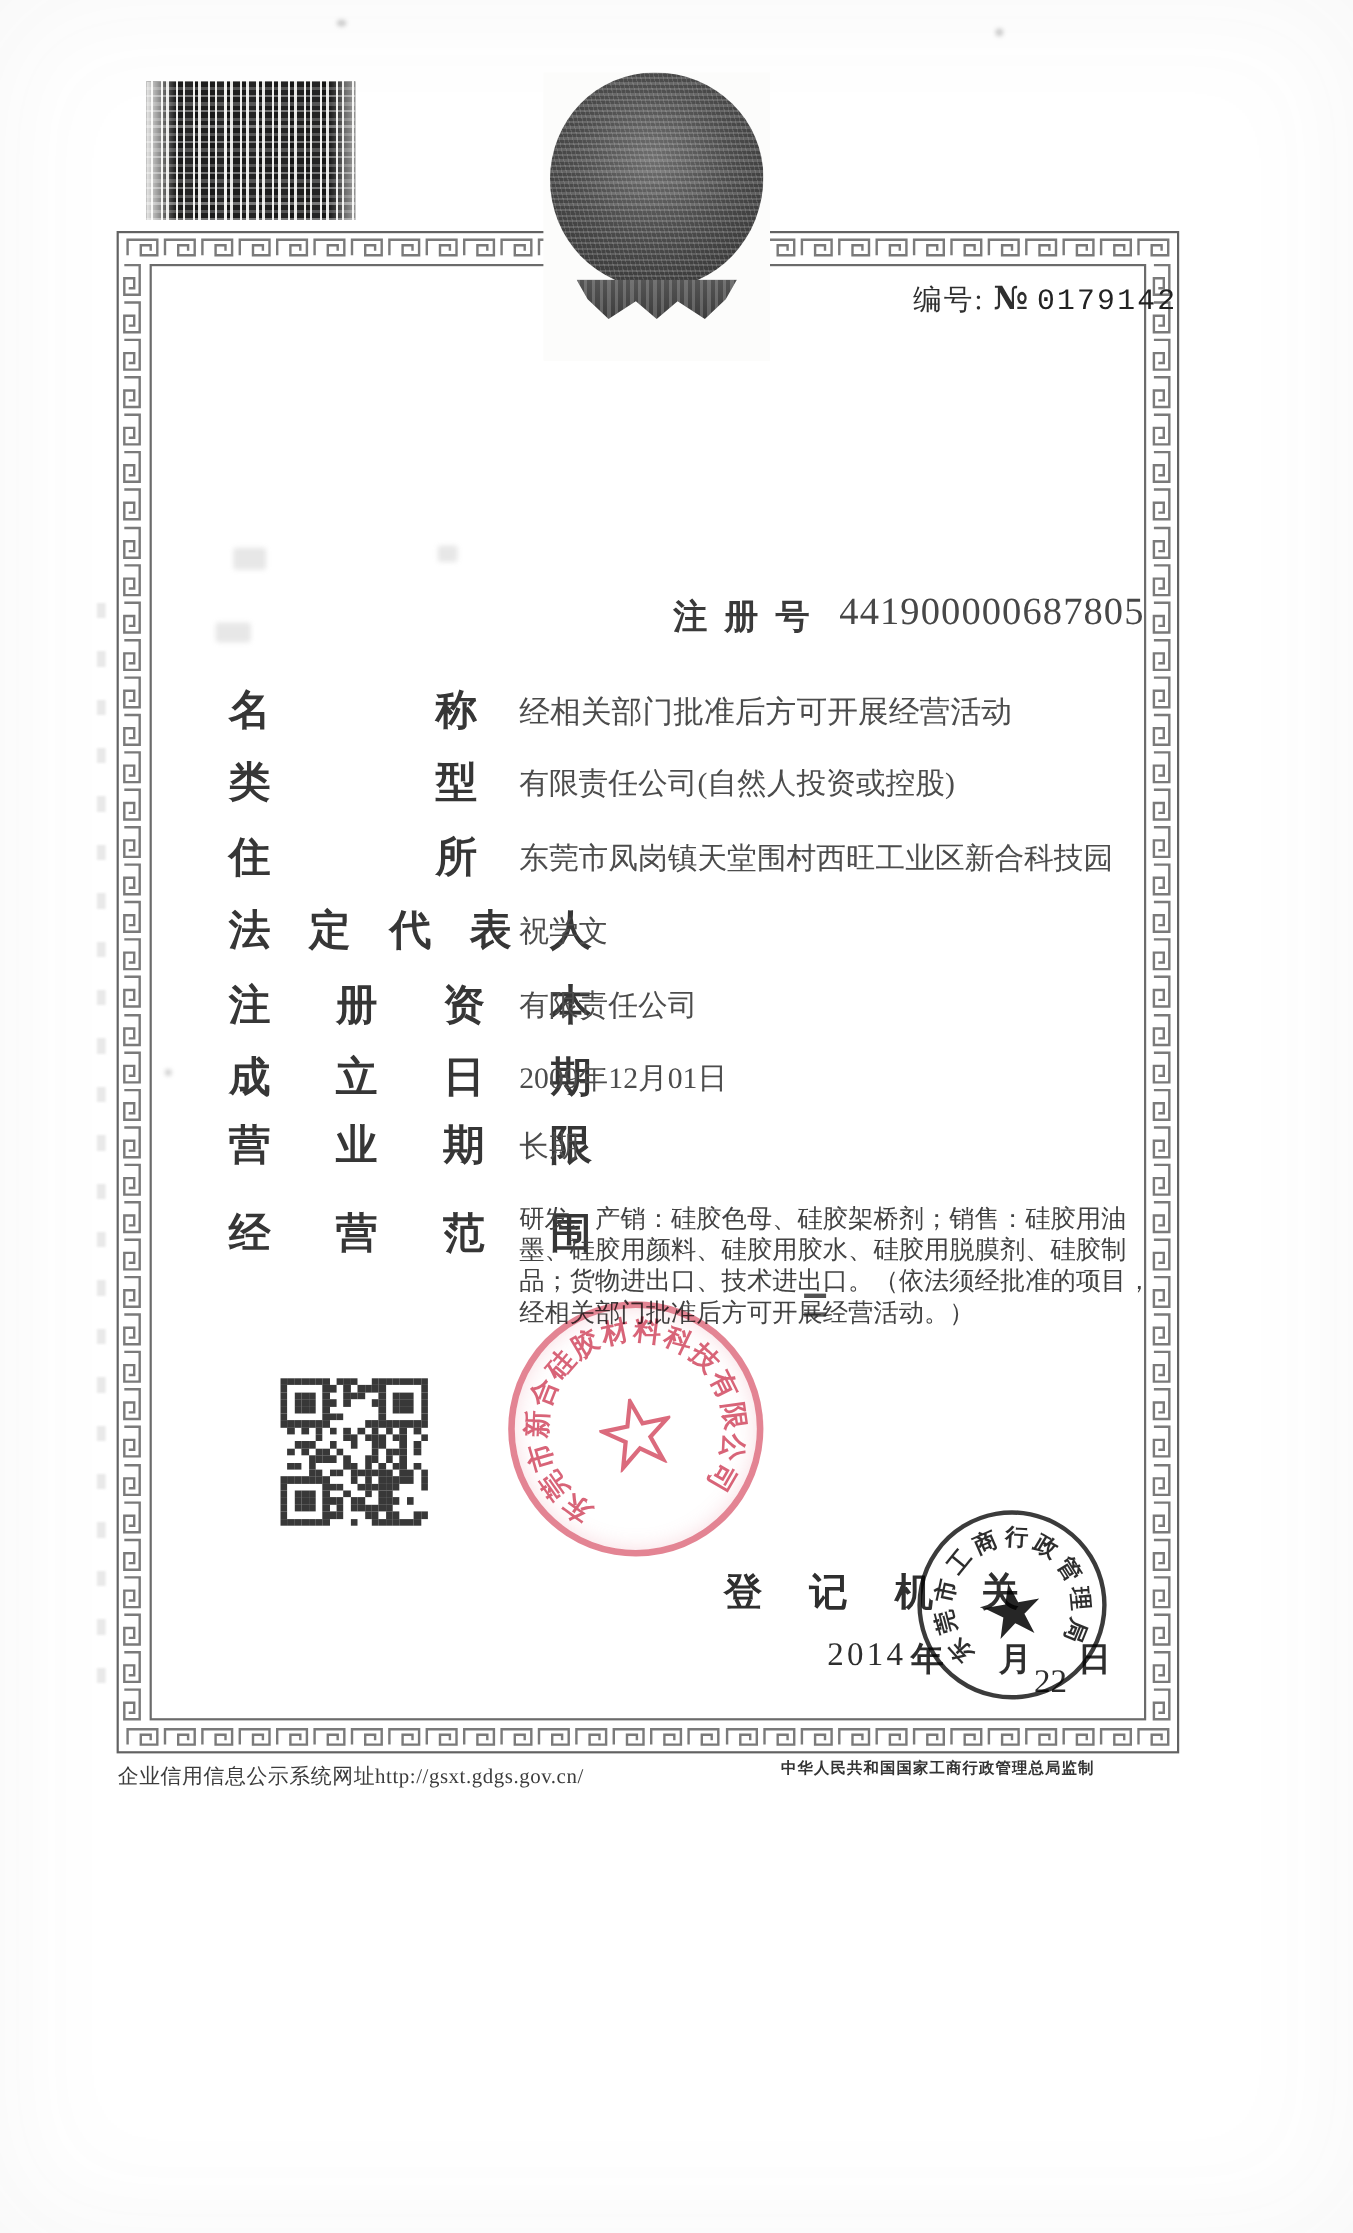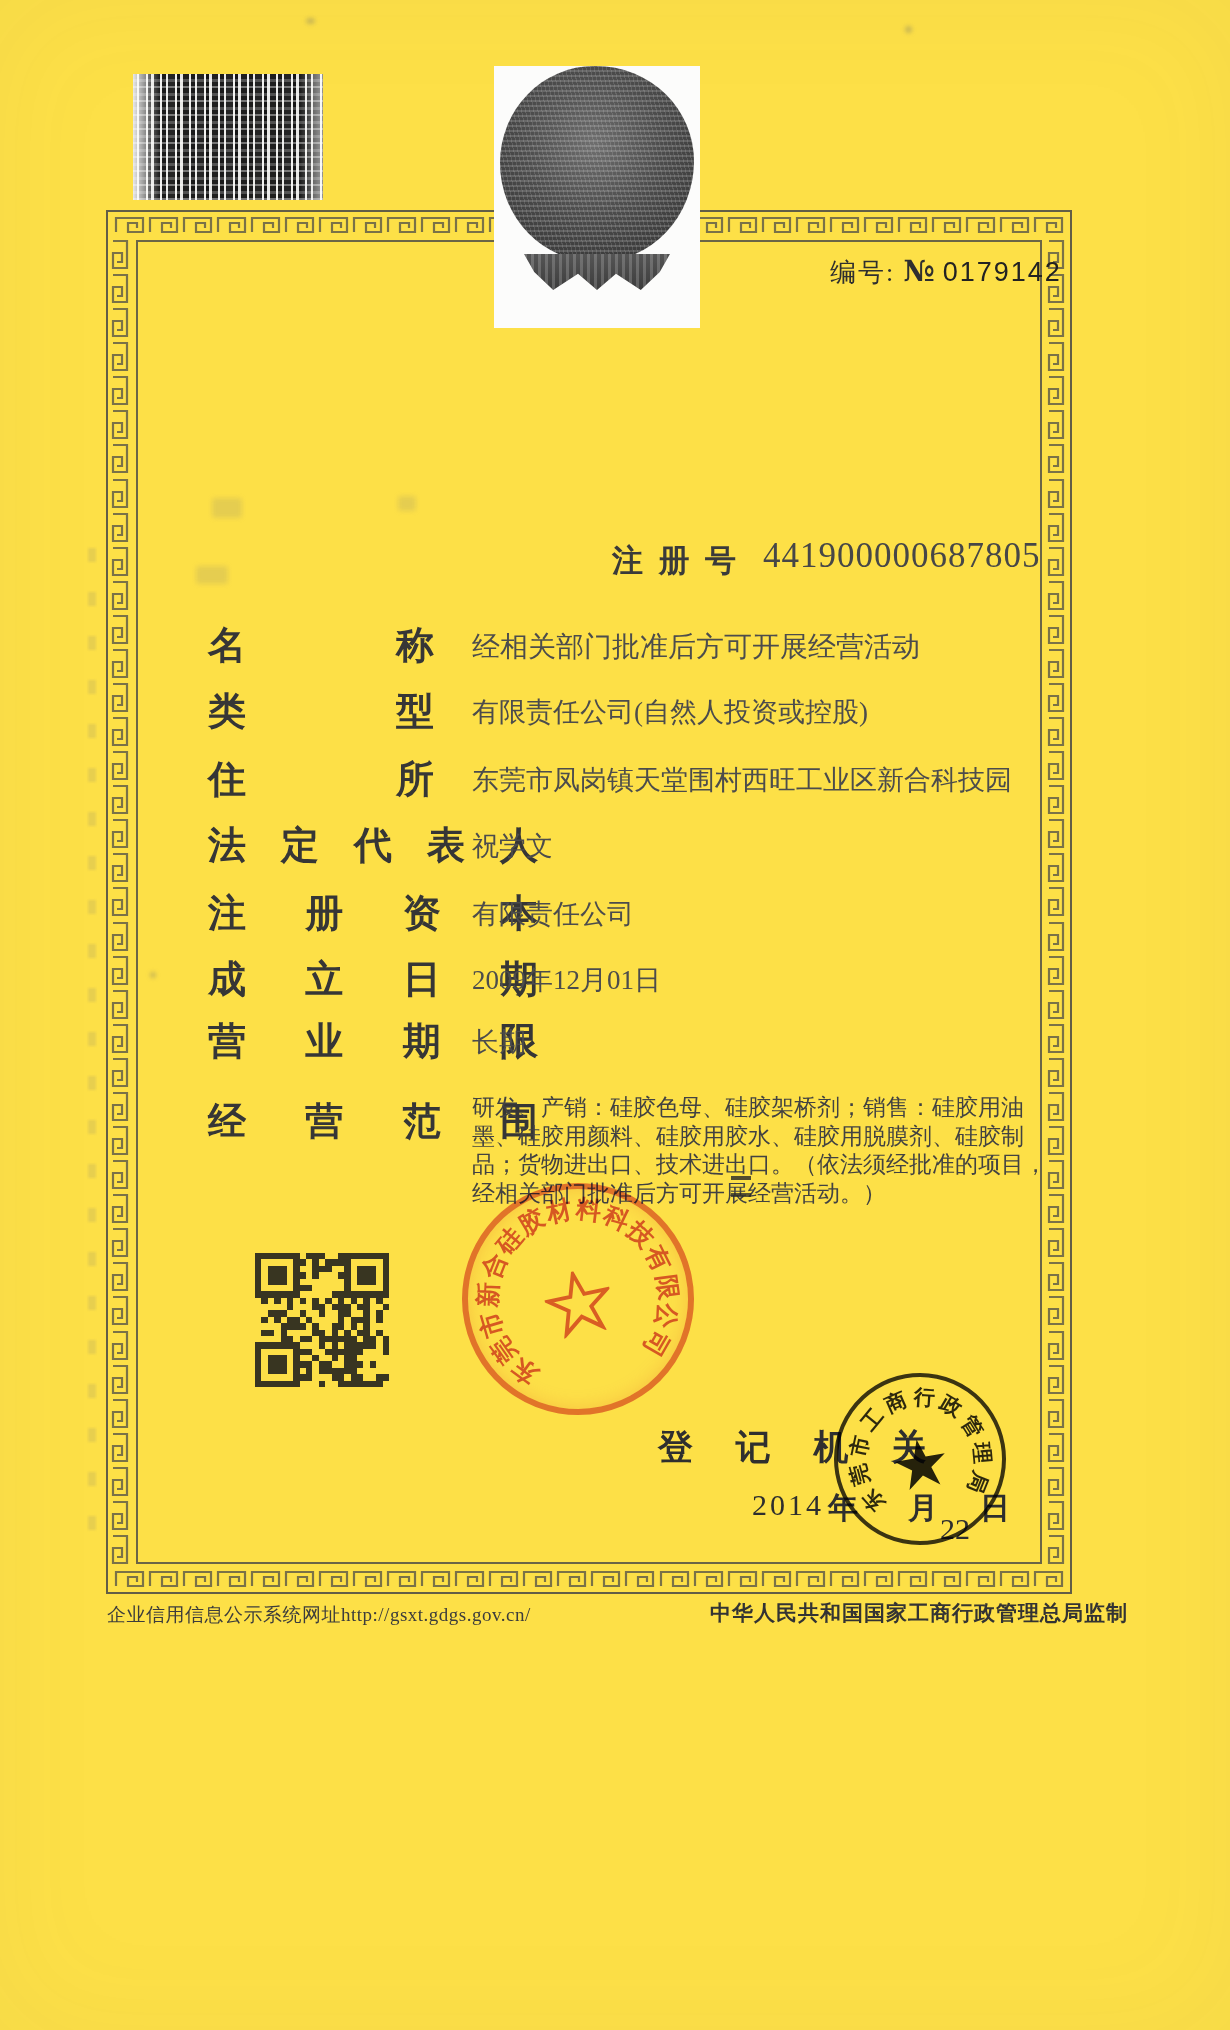--- a/index.html
+++ b/index.html
@@ -1,18 +1,18 @@
 <!DOCTYPE html>
 <html><head>
 <meta charset="utf-8">
 <style>
   html,body{margin:0;padding:0;background:#e9e9e7;}
   .sheet{
     position:relative; width:1230px; height:2030px; margin:0 auto;
-    background:#fde047; overflow:hidden;
+    background:#ffffff; overflow:hidden;
     font-family:"Liberation Serif", serif; color:#333;
     box-shadow: inset 0 0 120px rgba(90,90,90,0.05);
   }
   
   .barcode{
     position:absolute; left:133px; top:74px; width:190px; height:126px;
     background:
       repeating-linear-gradient(0deg, rgba(255,255,255,.38) 0 2px, transparent 2px 6px, rgba(255,255,255,.22) 6px 9px, transparent 9px 14px),
       repeating-linear-gradient(90deg, #1c1c1c 0 4px, #e8e8e6 4px 6px, #262626 6px 13px, #efefed 13px 15px, #171717 15px 18px, #e5e5e3 18px 21px, #202020 21px 27px, #ececea 27px 29px);
     filter: blur(.6px) contrast(1.02);
@@ -42,21 +42,21 @@
   .frame-inner{position:absolute; inset:28px; border:2px solid rgba(70,70,70,.8);}
   .strip{position:absolute; display:flex; justify-content:space-between; overflow:hidden; opacity:.85;}
   .strip.h{left:5px; right:5px; height:22px;}
   .strip.top{top:2px;} .strip.bottom{bottom:2px;}
   .strip.v{top:26px; bottom:26px; width:22px; flex-direction:column;}
   .strip.left{left:2px;} .strip.right{right:2px;}
   
   .serial{position:absolute; left:830px; top:254px; z-index:3; display:flex; align-items:baseline; gap:8px; color:#2f2f2f;}
   .serial .lab{font-size:26px; letter-spacing:2px;}
   .serial .sym{font-size:29px; font-weight:bold; font-family:"DejaVu Serif", serif;}
-  .serial .num{font-size:27px; font-family:Liberation Sans, sans-serif; letter-spacing:2px; color:#222;}
+  .serial .num{font-size:27px; font-family:Liberation Mono, monospace; letter-spacing:2px; color:#222;}
   
   .title{position:absolute; left:106px; top:348px; width:962px; text-align:center; z-index:2;
     font-family:"Liberation Sans", sans-serif; font-weight:900; font-size:148px; line-height:1.1;
     letter-spacing:44px; text-indent:44px; color:#2c2c2c;
     text-shadow:1px 1px 0 rgba(120,120,120,.45), -1px 0 0 rgba(140,140,140,.3);}
   
   .regno-label{position:absolute; left:612px; top:540px; width:124px; display:flex; justify-content:space-between;
     font-size:31px; font-weight:bold; color:#3a3a3a;}
   .regno-value{position:absolute; left:763px; top:536px; font-size:35px; color:#474747; letter-spacing:1px;}
   
@@ -87,21 +87,21 @@
   .issue-date{position:absolute; left:752px; top:1488px; height:40px; width:280px; z-index:2;
     font-size:30px; color:#2e2e2e;}
   .issue-date span{position:absolute; top:0;}
   .d-year{left:0; letter-spacing:3px;}
   .d-yu{left:76px; font-weight:bold;}
   .d-mu{left:156px; font-weight:bold;}
   .d-day{left:188px;margin-top:24px;}
   .d-du{left:228px; font-weight:bold;}
   
   .footer-left{position:absolute; left:107px; top:1602px; font-size:19px; color:#3c3c3c; letter-spacing:.5px;}
-  .footer-right{position:absolute; left:710px; top:1599px; width:452px; font-size:21px; color:#333;
+  .footer-right{position:absolute; left:710px; top:1599px; width:452px; font-size:14px; color:#333;
     font-weight:600; letter-spacing:1px;}
   
   .smudge-mark{position:absolute; left:731px; top:1176px; width:20px; height:13px; z-index:2;
     border-top:4px solid rgba(40,40,40,.8); border-bottom:4px solid rgba(40,40,40,.75);}
   .speck{position:absolute; background:rgba(110,110,110,.35); border-radius:50%; filter:blur(2px);}
   .ghost{position:absolute; background:rgba(120,120,120,.18); filter:blur(2.5px); border-radius:3px;}
   .edge-marks{position:absolute; left:88px; top:520px; width:8px; height:1010px; filter:blur(1px);
     background:repeating-linear-gradient(0deg, rgba(120,120,120,.16) 0 14px, transparent 14px 44px);}
 </style>
 </head>

